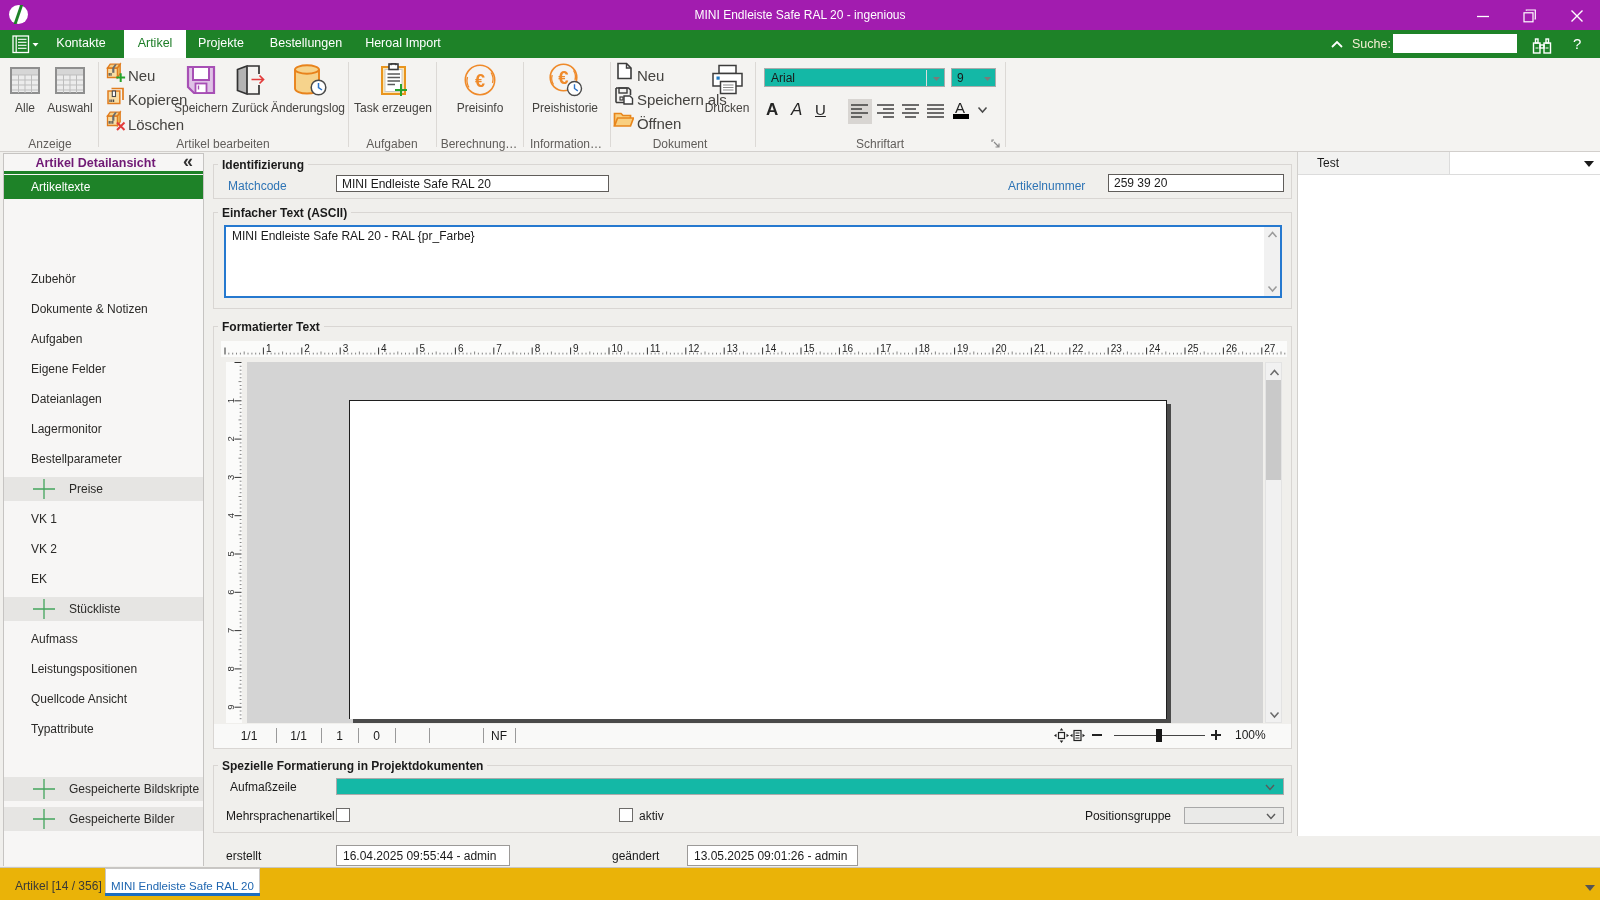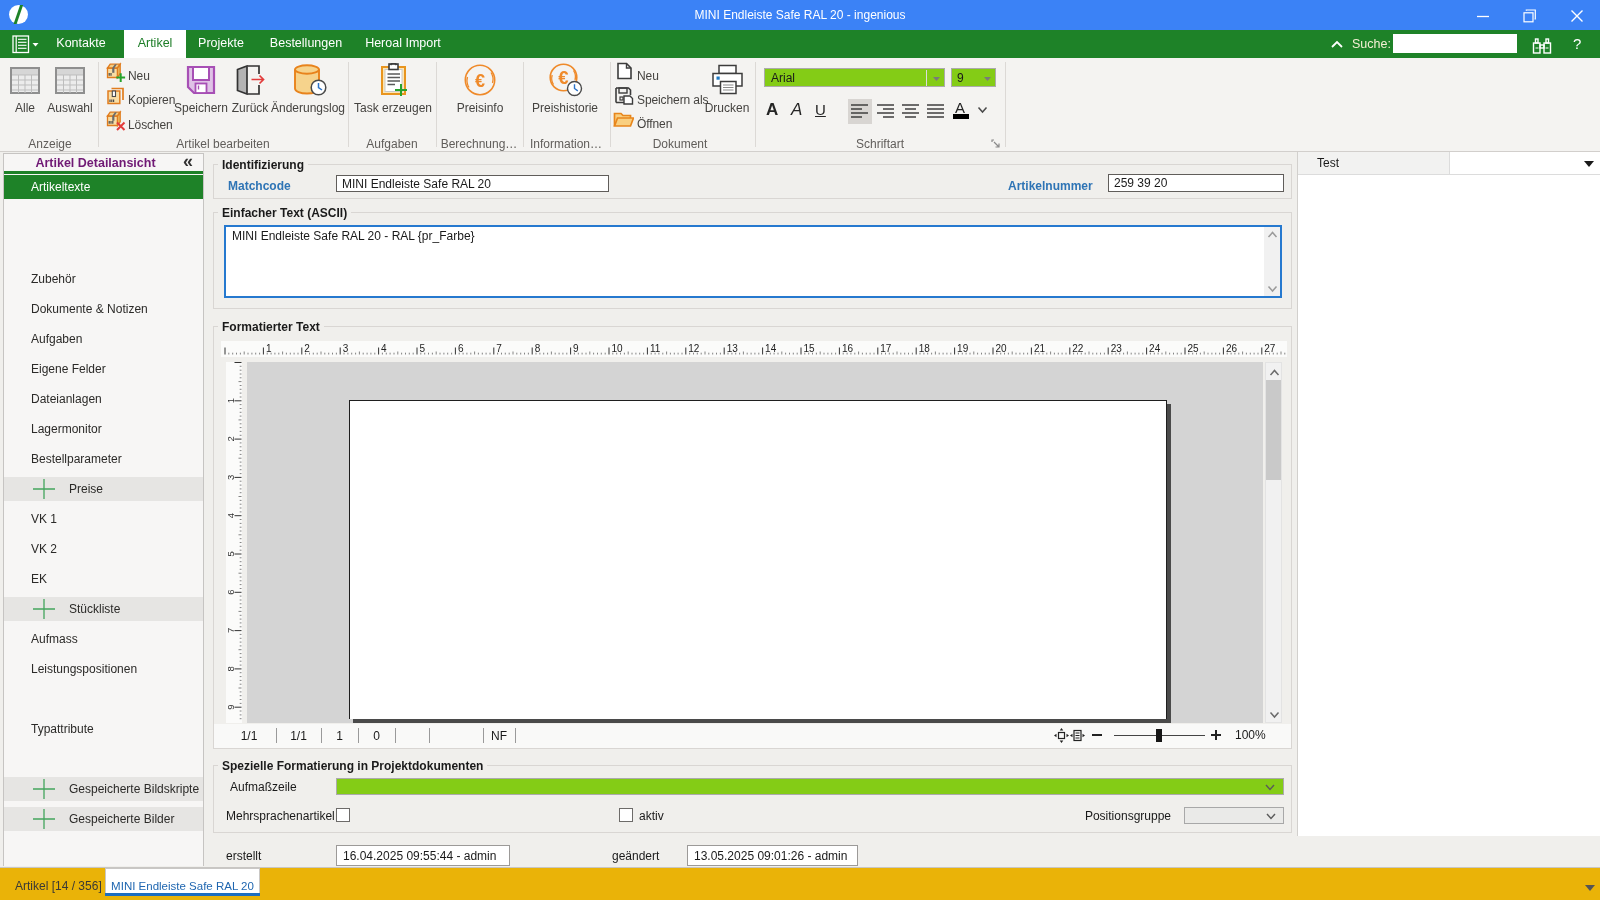--- a/index.html
+++ b/index.html
@@ -2,52 +2,52 @@
 <html><head>
 <meta charset="utf-8">
 <style>
 *{margin:0;padding:0;box-sizing:border-box}
 html,body{width:1600px;height:900px;overflow:hidden}
 body{font-family:"Liberation Sans",sans-serif;font-size:12px;color:#1a1a1a}
 #app{position:relative;width:1600px;height:900px;background:#f0efec;overflow:hidden}
 .abs{position:absolute}
 .t{position:absolute;white-space:nowrap;line-height:15px}
 
-#titlebar{position:absolute;left:0;top:0;width:1600px;height:30px;background:#3b82f6}
+#titlebar{position:absolute;left:0;top:0;width:1600px;height:30px;background:#a21caf}
 #menubar{position:absolute;left:0;top:30px;width:1600px;height:28px;background:#1e8228}
 .mtab{position:absolute;top:0;height:28px;line-height:27px;color:#fff;font-size:12.5px;text-align:center}
 #tab-artikel{background:#fff;color:#1d7d27}
 
 #ribbon{position:absolute;left:0;top:58px;width:1600px;height:94px;background:#f4f3f1;border-bottom:1px solid #d2cfcc}
 .gsep{position:absolute;top:4px;width:1px;height:85px;background:#dcd9d6}
 .glabel{position:absolute;top:79px;height:14px;line-height:14px;font-size:12px;color:#605d5a;text-align:center;white-space:nowrap}
 .blabel{position:absolute;font-size:12px;color:#454340;text-align:center;white-space:nowrap;line-height:14px}
-.slabel{position:absolute;font-size:12px;letter-spacing:-0.1px;color:#454340;white-space:nowrap;line-height:16px}
+.slabel{position:absolute;font-size:15px;letter-spacing:-0.1px;color:#454340;white-space:nowrap;line-height:16px}
 
 #sidebar{position:absolute;left:3px;top:153px;width:201px;height:713px;background:#f7f6f5;border:1px solid #c6c4c2;border-bottom:none}
 #sbheader{position:absolute;left:0;top:2px;width:183px;height:14px;font-weight:bold;font-size:12.5px;color:#701a75;text-align:center;line-height:14px}
 #sbgreen{position:absolute;left:0;top:17px;width:199px;height:3px;background:#1e8228}
 .srow{position:absolute;left:0;width:199px;height:30px}
 .srow .lbl{position:absolute;left:27px;top:8px;line-height:15px;white-space:nowrap;color:#2b2a28}
 .srow.gray .lbl{top:5px}
 .srow.gray .plussign{top:1px}
 .srow.plus .lbl{left:65px}
 .srow.sel{background:#1e8228}
 .srow.sel .lbl{color:#fff}
 .srow.gray{background:#e6e5e3}
 .plussign{position:absolute;left:27px;top:4px}
 
 .fs{position:absolute;border:1px solid #d9d6d3}
 .fslabel{position:absolute;font-weight:bold;font-size:12px;line-height:14px;background:#f0efec;padding:0 4px;white-space:nowrap}
-.bluelbl{position:absolute;color:#2e74b5;font-weight:bold;line-height:15px;white-space:nowrap}
+.bluelbl{position:absolute;color:#2e74b5;font-weight:normal;line-height:15px;white-space:nowrap}
 .inp{position:absolute;background:#fff;border:1.5px solid #605d5a;line-height:14px;white-space:nowrap}
 .inp span{position:absolute;left:5px;top:1px}
 
 .cb{position:absolute;width:14px;height:14px;background:#fff;border:1.5px solid #6d6b69}
-.combo{position:absolute;background:#84cc16;border:1px solid #ababab}
+.combo{position:absolute;background:#14b8a6;border:1px solid #ababab}
 
 .sbtrack{position:absolute;background:#f1f1f1}
 
 #bottombar{position:absolute;left:0;top:867px;width:1600px;height:33px;background:#eab308;border-top:1px solid #c8c6c3}
 </style>
 </head>
 <body>
 <div id="app">
 
 <div id="titlebar">
@@ -320,20 +320,23 @@
         <svg class="plussign" width="26" height="22" viewBox="0 0 26 22">
           <path d="M 2 11 L 24 11 M 13 1 L 13 21" stroke="#44a55d" stroke-width="1.3"></path>
         </svg>
         <div class="lbl">Stückliste</div>
       </div>
   <div class="srow" style="top:470px">
         <div class="lbl">Aufmass</div>
       </div>
   <div class="srow" style="top:500px">
         <div class="lbl">Leistungspositionen</div>
+      </div>
+  <div class="srow" style="top:530px">
+        <div class="lbl">Quellcode Ansicht</div>
       </div>
   <div class="srow" style="top:560px">
         <div class="lbl">Typattribute</div>
       </div>
   <div class="srow plus gray" style="top:623px;height:24px">
         <svg class="plussign" width="26" height="22" viewBox="0 0 26 22">
           <path d="M 2 11 L 24 11 M 13 1 L 13 21" stroke="#44a55d" stroke-width="1.3"></path>
         </svg>
         <div class="lbl">Gespeicherte Bildskripte</div>
       </div>

